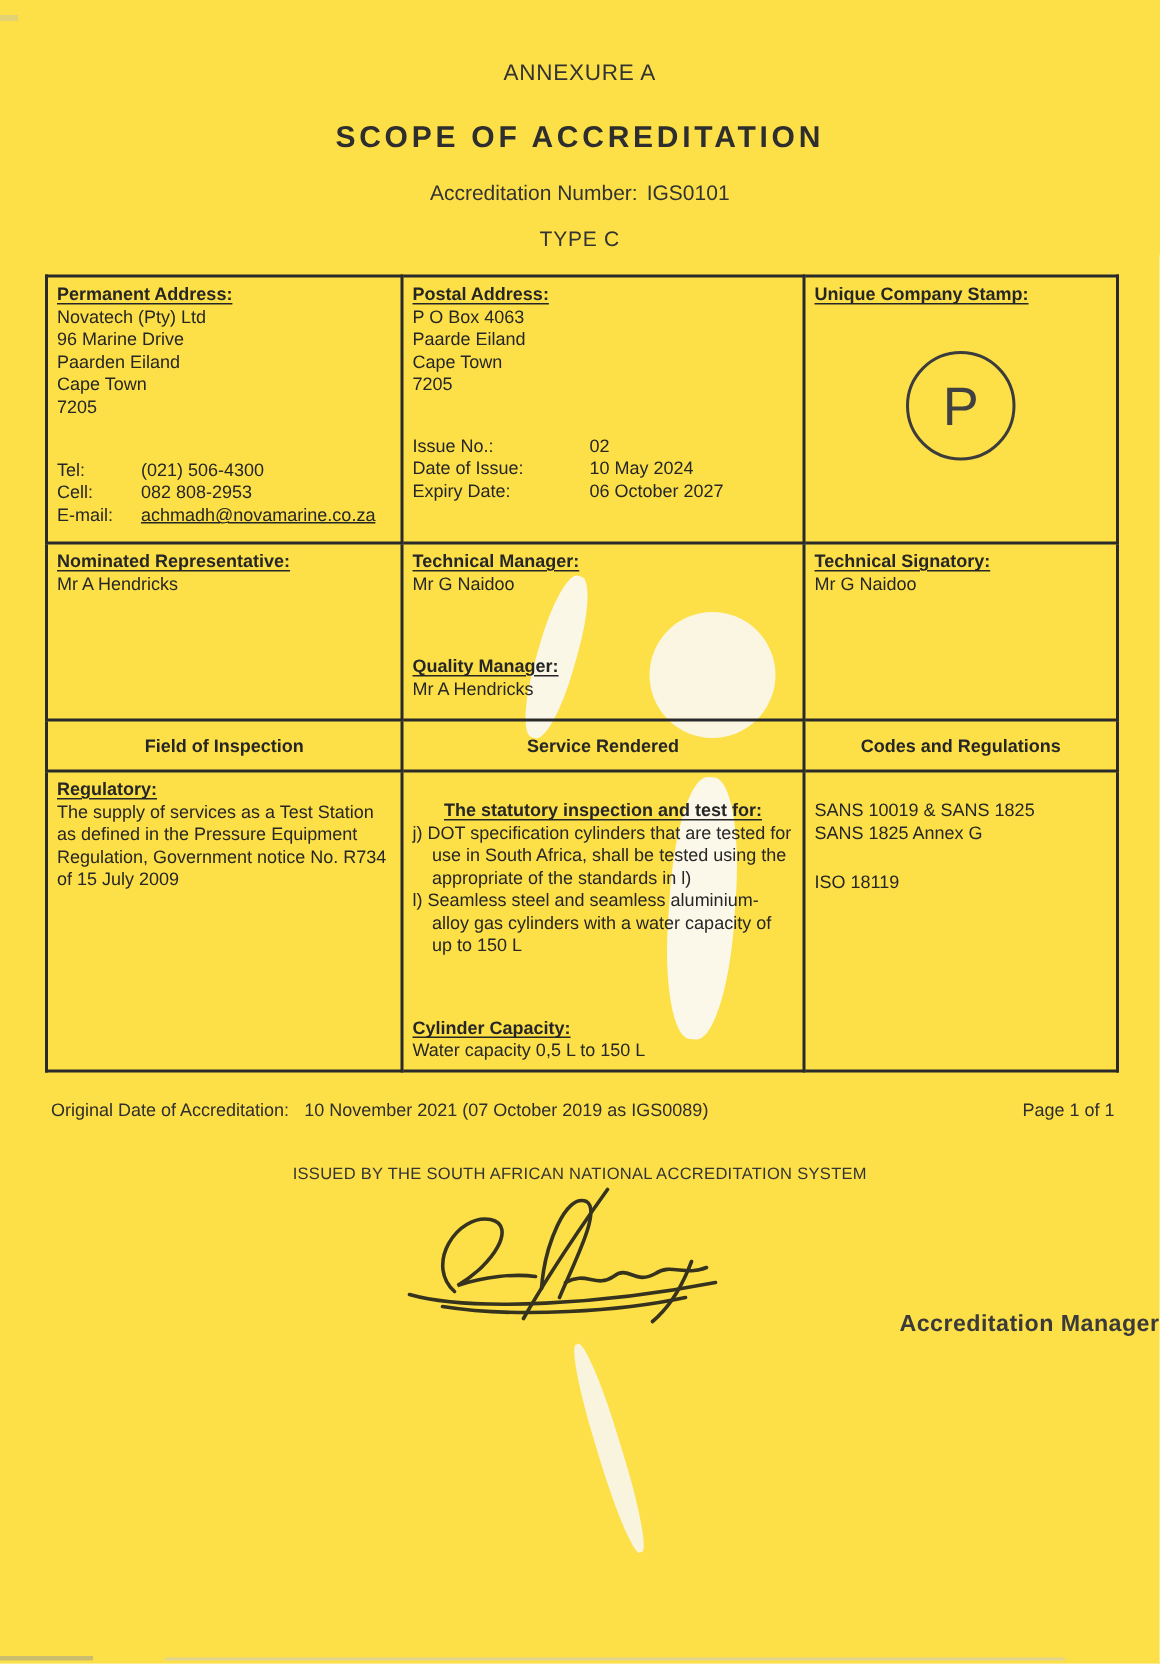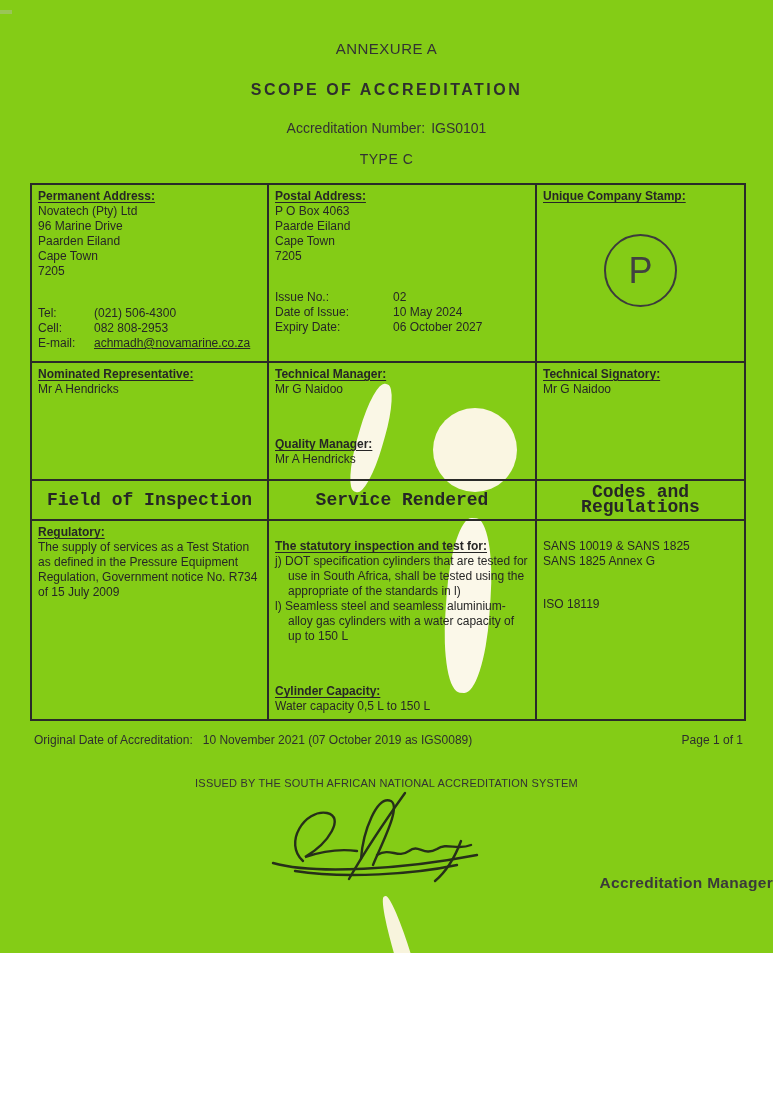--- a/index.html
+++ b/index.html
@@ -1,40 +1,40 @@
 <!DOCTYPE html>
 <html><head>
 <meta charset="utf-8">
 <style>
   * { margin: 0; padding: 0; box-sizing: border-box; }
   body { background: #ffffff; }
   .page {
     position: relative;
     width: 773px;
-    height: 953px;
-    background: #84cc16;
+    height: 1109px;
+    background: #fde047;
     font-family: "Liberation Sans", sans-serif;
     color: #2b2b2b;
     overflow: hidden;
   }
   
   .wm { position: absolute; z-index: 0; }
   .wm-circle { left: 433px; top: 408px; width: 84px; height: 84px; border-radius: 50%; background: #faf6e2; }
   .wm-streak1 { left: 358px; top: 382px; width: 26px; height: 112px; border-radius: 45%; background: #faf7e6; transform: rotate(16deg); }
   .wm-band { left: 446px; top: 518px; width: 44px; height: 175px; border-radius: 45%; background: #fbf8e9; transform: rotate(4deg); }
   .wm-streak2 { left: 398px; top: 893px; width: 16px; height: 145px; border-radius: 45%; background: #f8f4dd; transform: rotate(-17deg); }
   .scan-artifact { position: absolute; z-index: 0; }
   .sa-top { left: 0; top: 10px; width: 12px; height: 4px; background: #bbbbbb; opacity: .4; }
   .sa-bot1 { left: 0; top: 1104px; width: 62px; height: 3px; background: #9a9a9a; opacity: .5; }
   .sa-bot2 { left: 110px; top: 1105px; width: 600px; height: 2px; background: #cdcdcd; opacity: .55; }
   .content { position: relative; z-index: 1; }
   
   .hdr { position: absolute; left: 0; right: 0; text-align: center; color: #333333; }
   .hdr-annexure { top: 40px; font-size: 15px; letter-spacing: .5px; }
-  .hdr-title { top: 81px; font-size: 16px; font-weight: bold; letter-spacing: 2.5px; color: #2e2e2e; }
+  .hdr-title { top: 81px; font-size: 20px; font-weight: bold; letter-spacing: 2.5px; color: #2e2e2e; }
   .hdr-accno { top: 120px; font-size: 14px; }
   .hdr-type { top: 151px; font-size: 14px; letter-spacing: .5px; }
   .accno-val { margin-left: 6px; }
   
   .tbl-wrap { position: absolute; left: 30px; top: 183px; width: 714px; }
   table { border-collapse: collapse; table-layout: fixed; width: 100%; }
   td {
     border: 2px solid #2a2a2a;
     vertical-align: top;
     padding: 4px 6px;
@@ -60,26 +60,26 @@
   .issue-label { width: 118px; flex: none; }
   .stamp-circle {
     width: 73px; height: 73px;
     border: 2.5px solid #3c3c3c;
     border-radius: 50%;
     margin: 30px auto 0 auto;
     display: flex; align-items: center; justify-content: center;
     font-size: 36px; color: #414141;
   }
   .qm-block { margin-top: 40px; }
-  .th-cell { text-align: center; font-weight: bold; vertical-align: middle; font-size: 18px; font-family: Liberation Mono, monospace; }
-  .svc-heading { margin-top: 14px; }
+  .th-cell { text-align: center; font-weight: bold; vertical-align: middle; font-size: 12px; }
+  .svc-heading { margin-top: 14px; text-align: center; }
   .svc-item { padding-left: 13px; text-indent: -13px; }
   .cap-block { margin-top: 40px; }
   .codes-block { margin-top: 14px; }
-  .code-iso { margin-top: 28px; }
+  .code-iso { margin-top: 18px; }
   
   .orig-row { position: absolute; left: 34px; right: 30px; top: 733px; font-size: 12px; color: #2e2e2e; display: flex; justify-content: space-between; }
   .orig-left .val { margin-left: 10px; }
   .issued-line { position: absolute; left: 0; right: 0; top: 777px; text-align: center; font-size: 11px; color: #333333; letter-spacing: .2px; }
   .sig { position: absolute; left: 265px; top: 791px; width: 220px; height: 95px; }
   .sig-role { position: absolute; left: 0; right: 0; top: 874px; text-align: right; font-size: 15.5px; font-weight: bold; color: #3a3a3a; letter-spacing: .3px; }
 </style>
 </head>
 <body>
 

